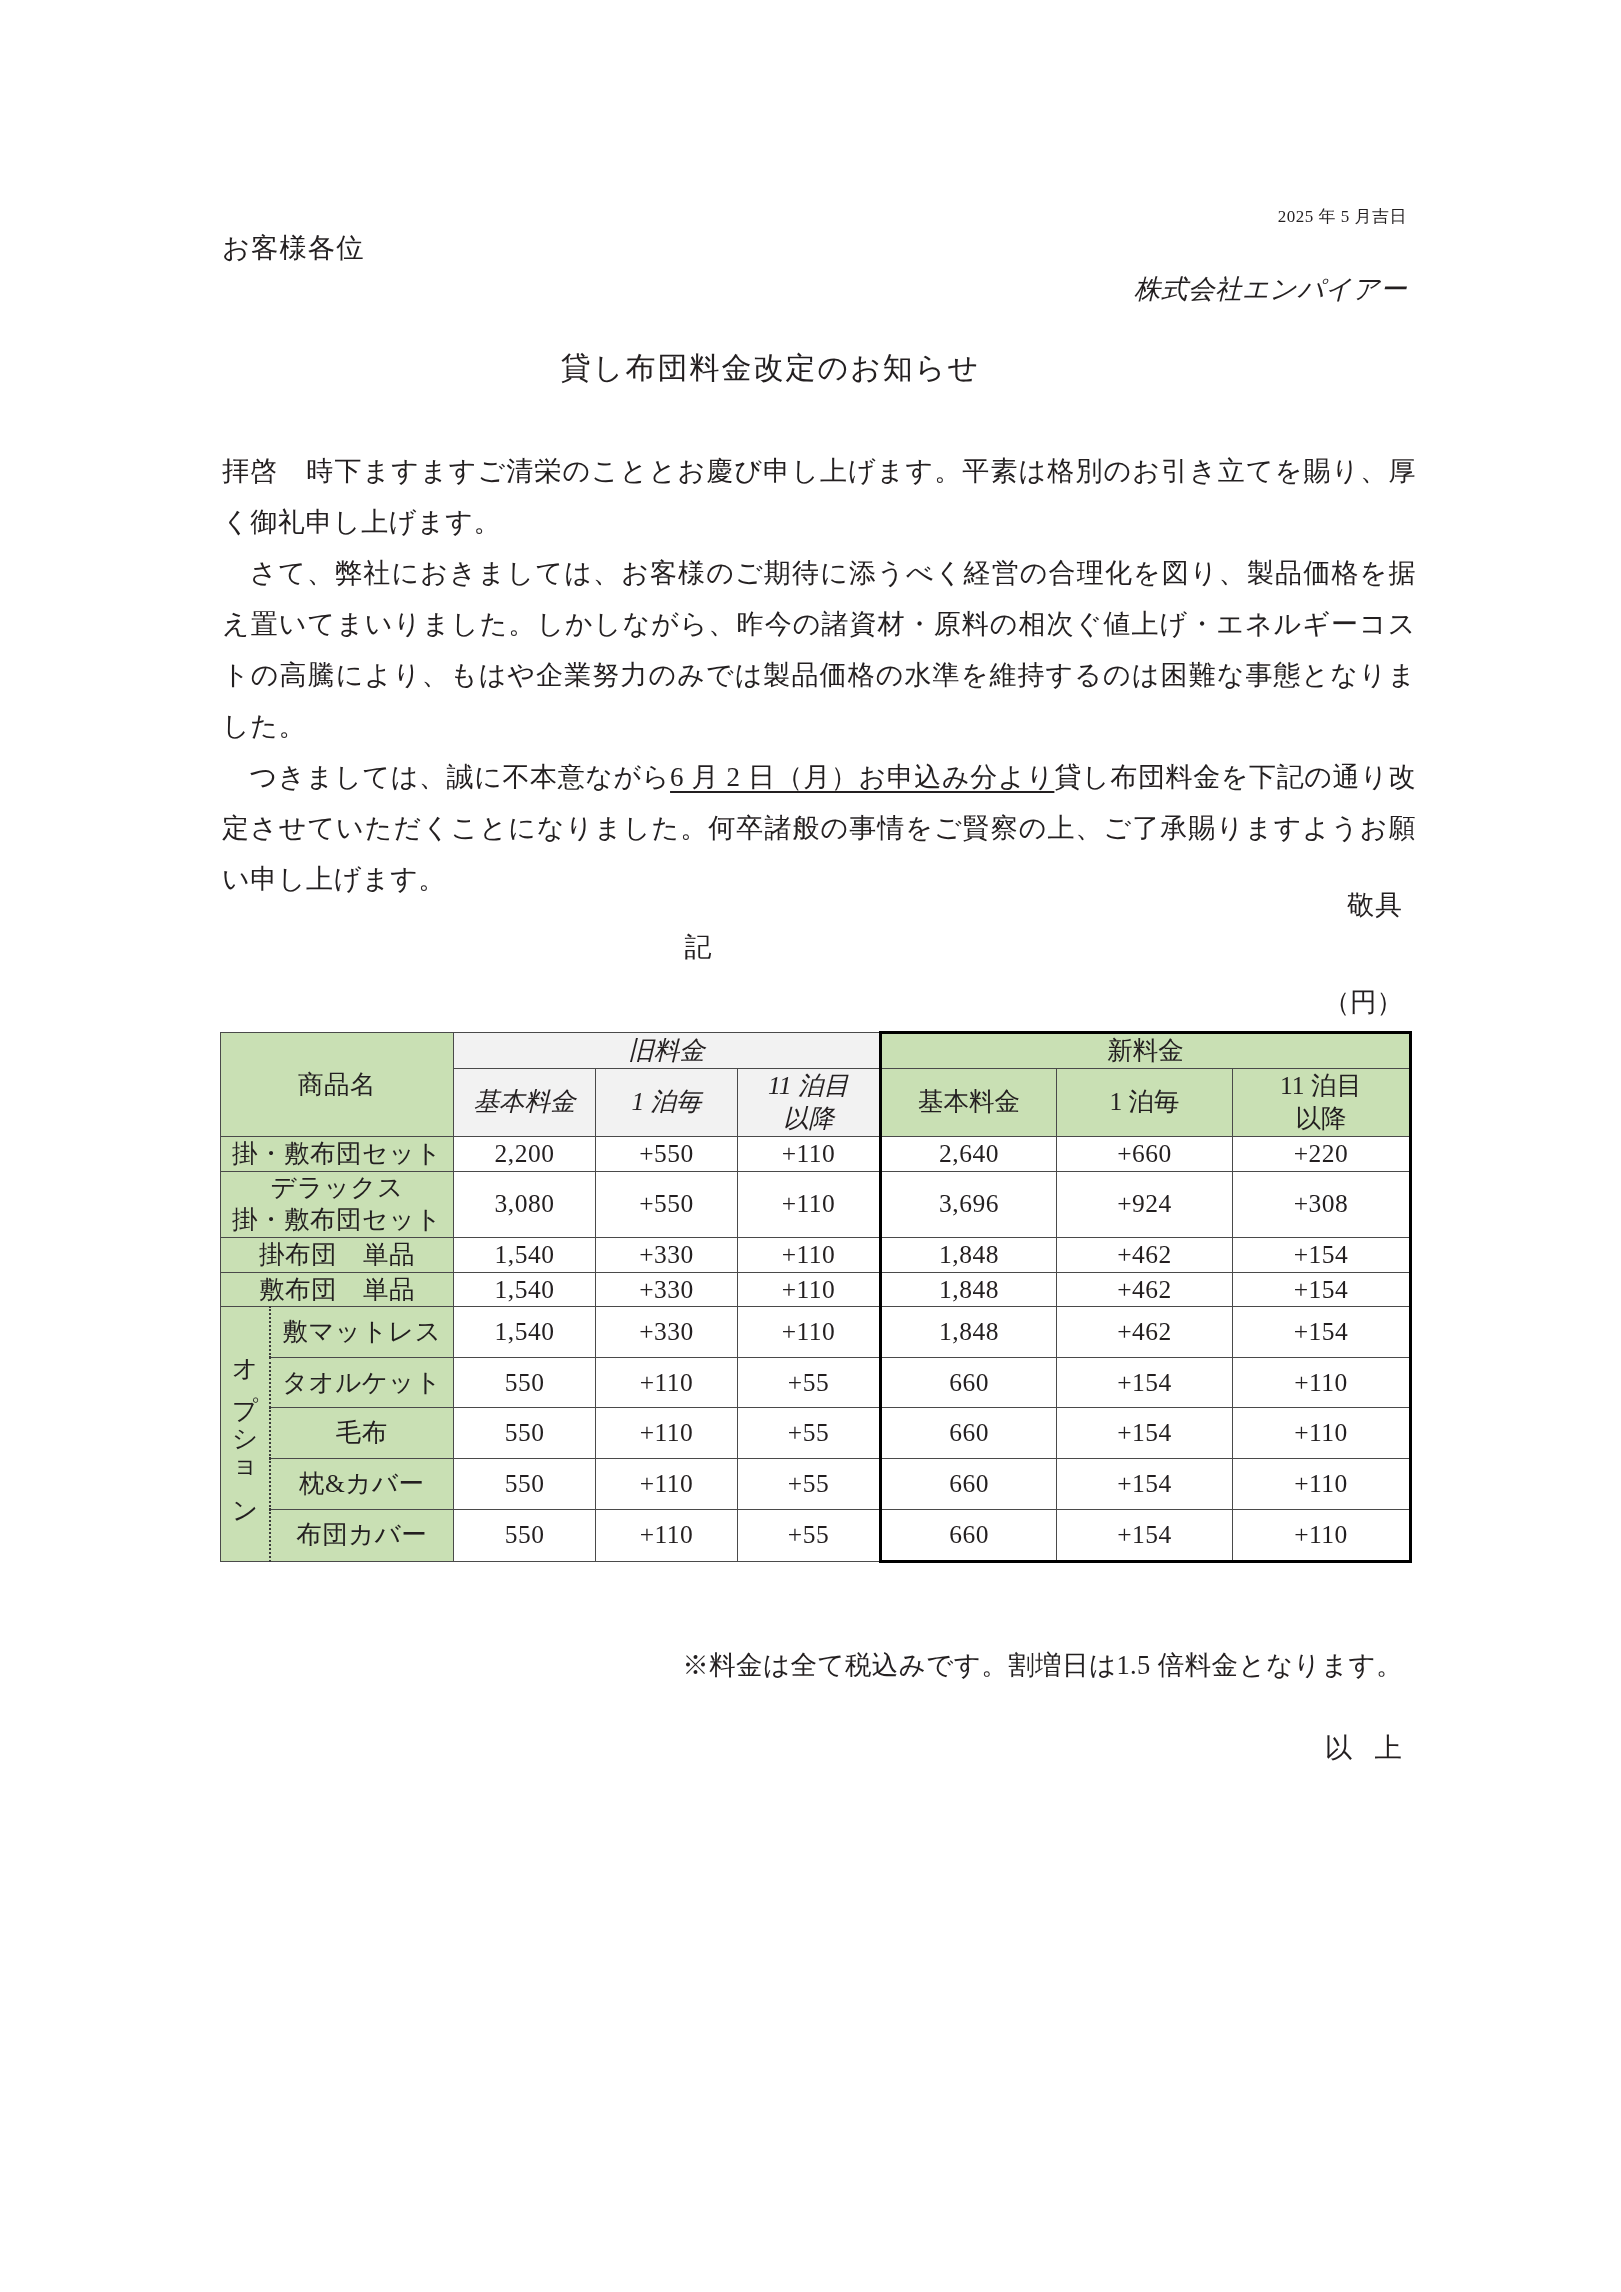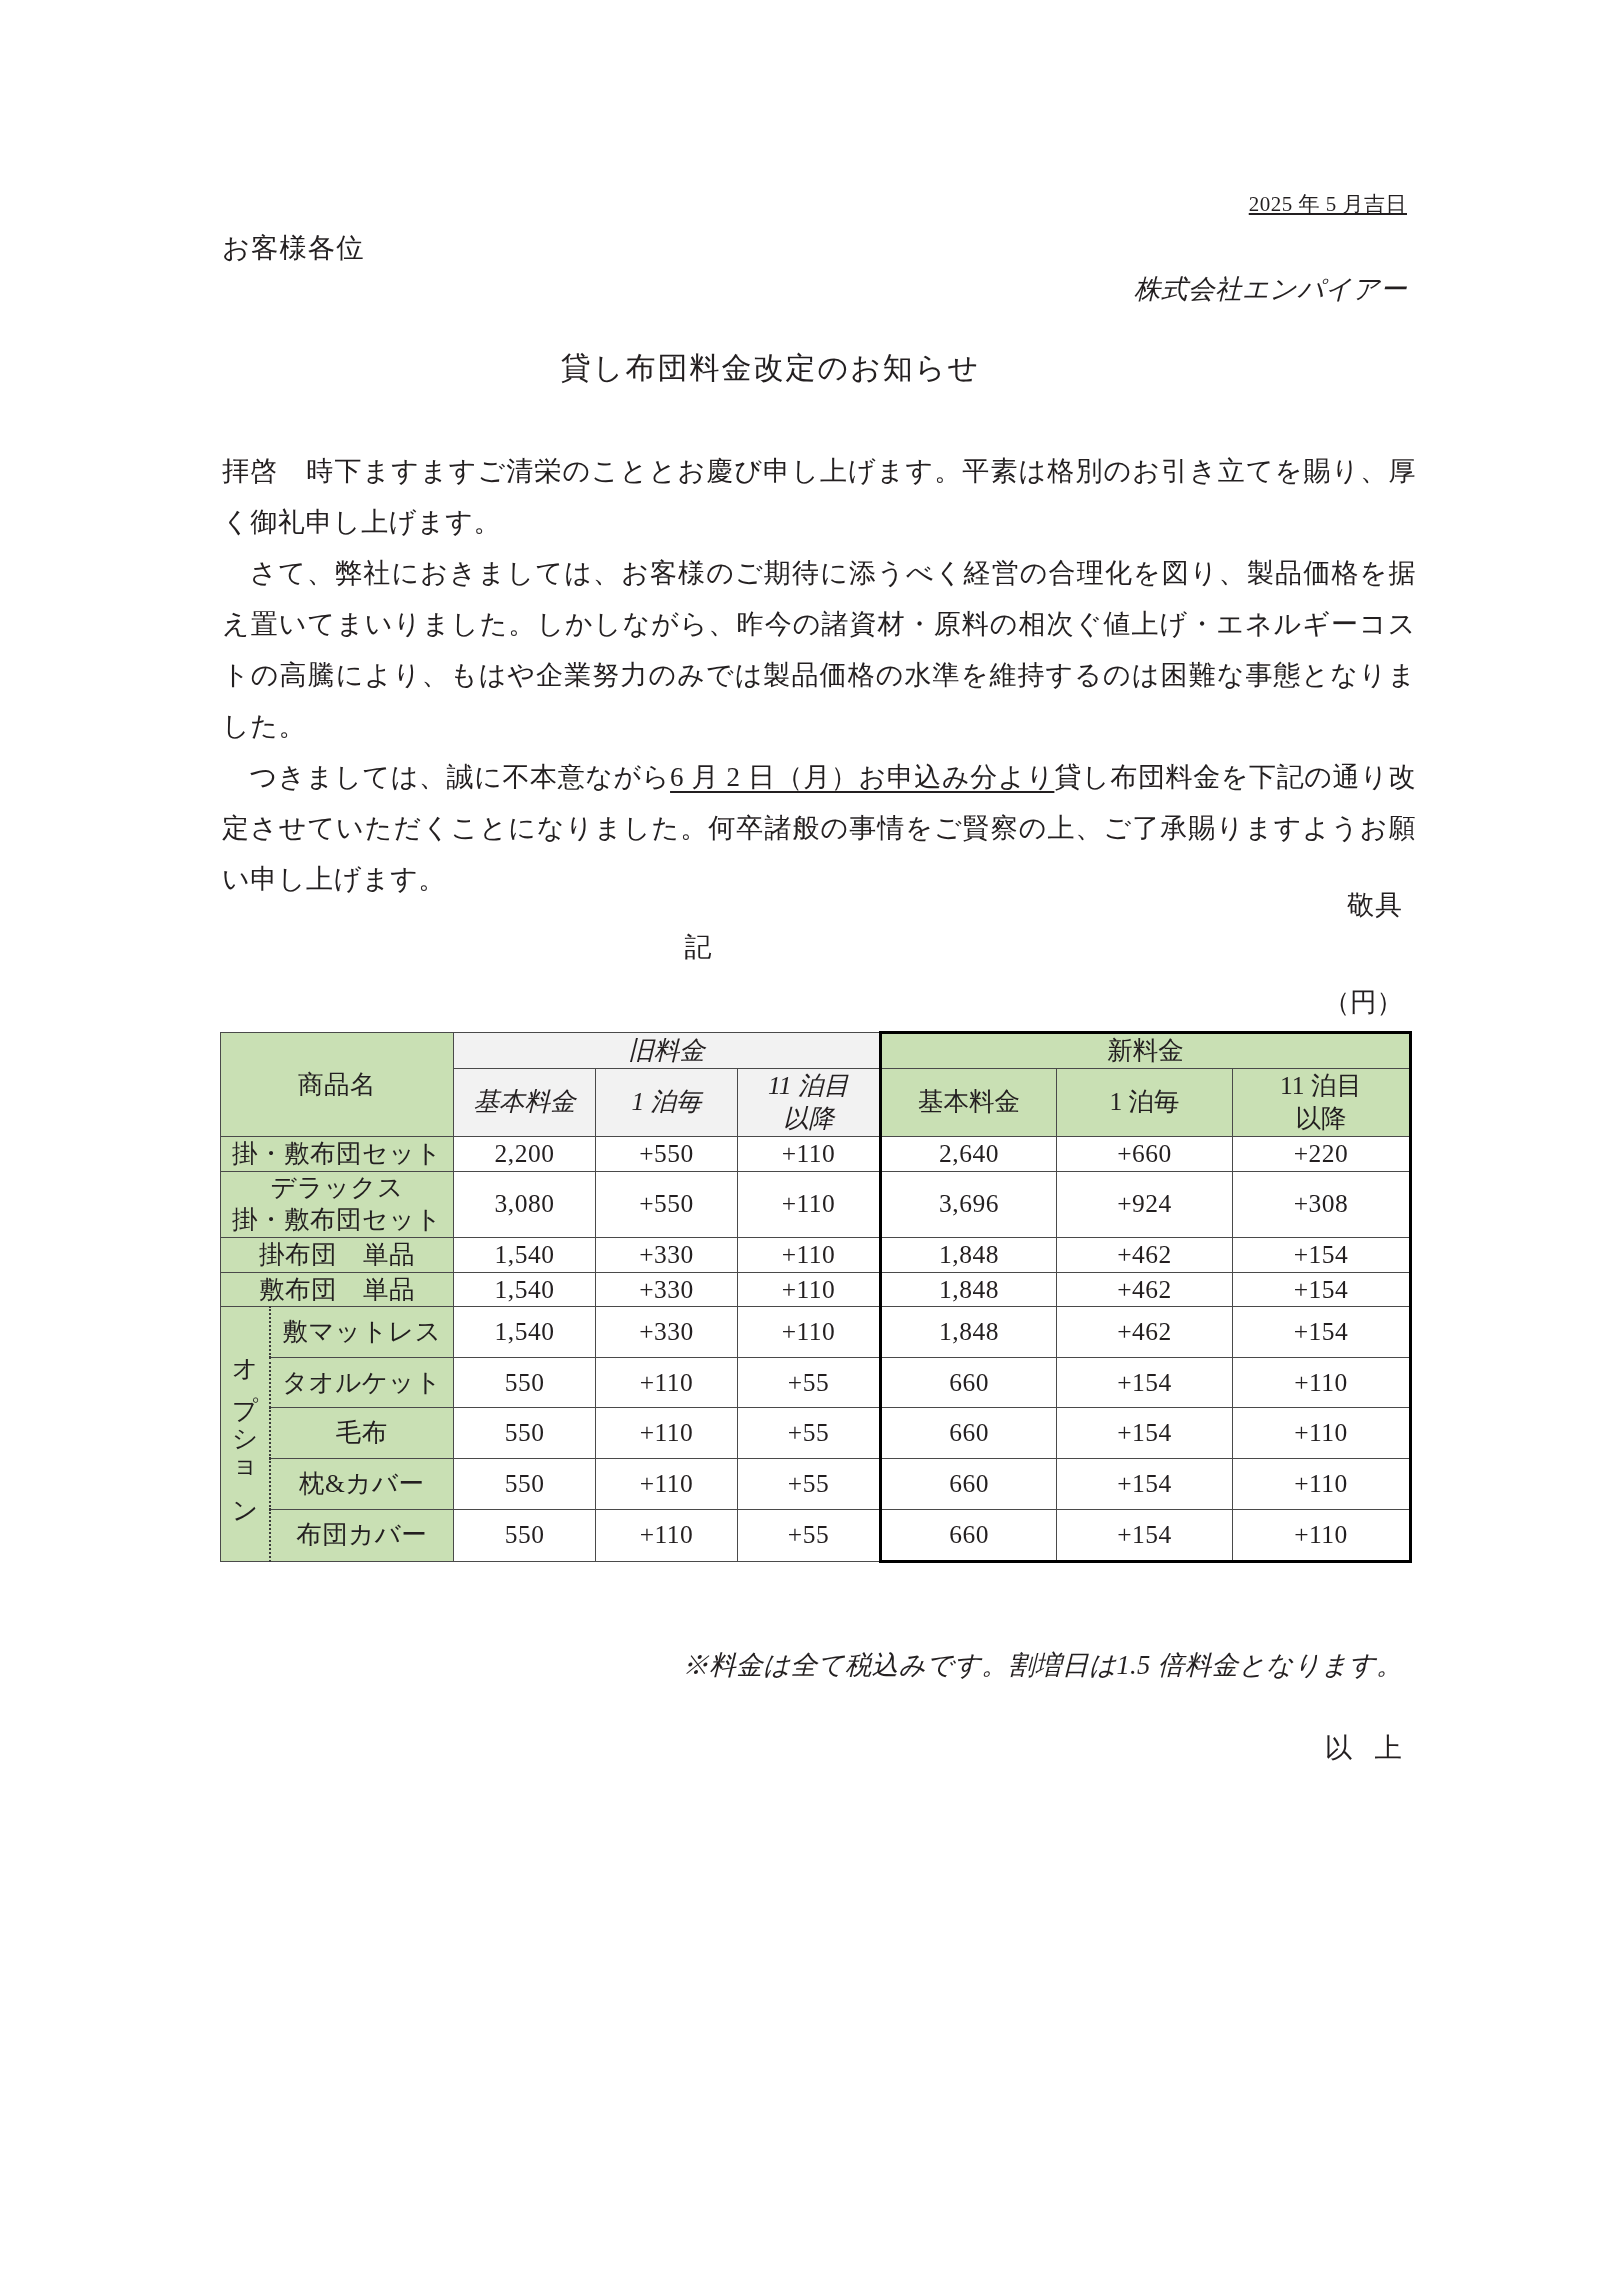--- a/index.html
+++ b/index.html
@@ -21,25 +21,24 @@
     width: 1621px;
     height: 2293px;
     box-sizing: border-box;
     padding: 0;
   }
 
   
   .date-line {
     position: absolute;
     right: 214px;
-    top: 190px;
-    font-size: 21px;
+    top: 205px;
+    font-size: 17px;
     letter-spacing: 0.5px;
     white-space: nowrap;
-    text-decoration: underline;
   }
   .addressee {
     position: absolute;
     left: 222px;
     top: 230px;
     font-size: 27.4px;
     letter-spacing: 1px;
     white-space: nowrap;
   }
   .company {
@@ -154,21 +153,20 @@
     height: 245px;
   }
 
   .note {
     position: absolute;
     right: 218px;
     top: 1647px;
     font-size: 26.5px;
     letter-spacing: 0.4px;
     white-space: nowrap;
-    font-style: italic;
   }
   .ijou {
     position: absolute;
     right: 218px;
     top: 1730px;
     font-size: 27.4px;
     letter-spacing: 1px;
   }
   .ijou .sp { display: inline-block; width: 21.6px; }
 </style>

